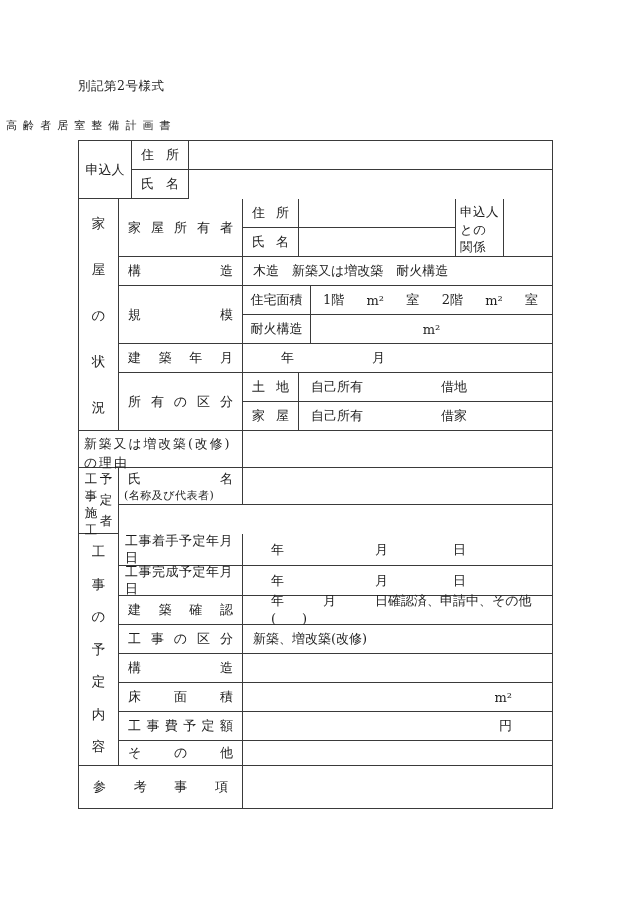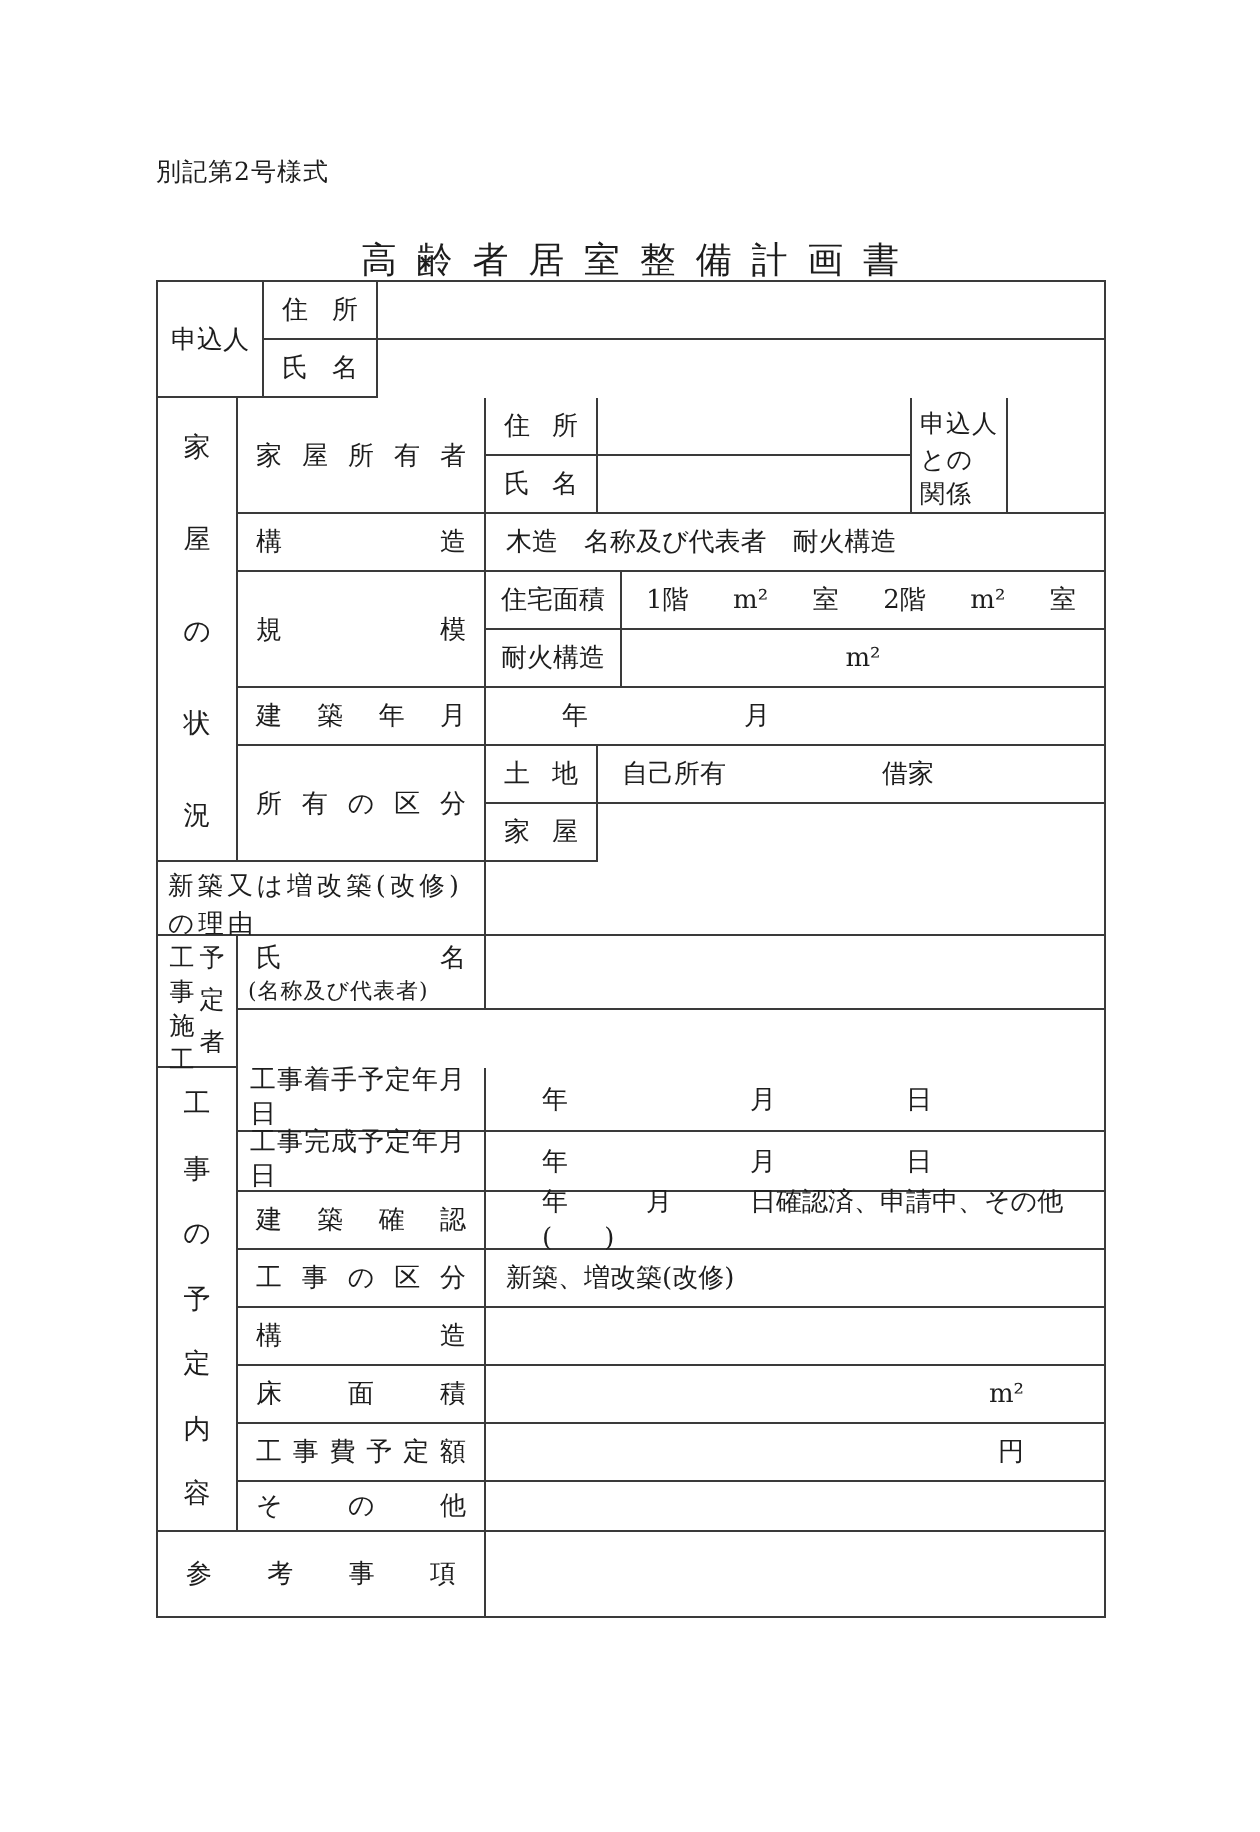--- a/index.html
+++ b/index.html
@@ -5,22 +5,22 @@
   * { margin:0; padding:0; box-sizing:border-box; }
   html,body { background:#fff; }
   body {
     width:630px; height:916px; position:relative;
     font-family:"DejaVu Serif","Liberation Serif",serif;
     color:#1d1d1d; font-size:13px;
   }
   .page { position:relative; width:630px; height:916px; background:#ffffff; overflow:hidden; }
   .form-number { position:absolute; left:78px; top:78px; font-size:12.5px; letter-spacing:0.5px; }
   .form-title {
-    position:absolute; top:118px; left:0; width:100%; text-align:center;
-    font-size:18px; letter-spacing:0.55em; text-indent:0.55em;
+    position:absolute; top:118px; left:0; width:100%; text-align:left;
+    font-size:11px; letter-spacing:0.55em; text-indent:0.55em;
   }
   .tbl { position:absolute; left:78px; top:140px; width:475px; border:1px solid #3a3a3a; background:#fff; }
   .row { display:flex; }
   .col { display:flex; flex-direction:column; }
   .br { border-right:1px solid #3a3a3a; }
   .bb { border-bottom:1px solid #3a3a3a; }
   .c { display:flex; align-items:center; }
   .center { justify-content:center; text-align:left; }
   .h29 { height:29px; }
   .val { padding-left:10px; }
@@ -106,21 +106,21 @@
           </div>
           <div class="br bb relation" style="width:48px">申込人との関係</div>
           <div class="c bb" style="width:48px"></div>
         </div>
 
         <div class="row" style="height:29px">
           <div class="c br bb jlabel" style="width:124px">
               <span>構</span>
               <span>造</span>
             </div>
-          <div class="c bb val" style="flex:1">木造　名称及び代表者　耐火構造</div>
+          <div class="c bb val" style="flex:1">木造　新築又は増改築　耐火構造</div>
         </div>
 
         <div class="row" style="height:58px">
           <div class="c br bb jlabel" style="width:124px">
               <span>規</span>
               <span>模</span>
             </div>
           <div class="col" style="width:68px">
             <div class="c br bb h29 center" style="padding:0 2px">住宅面積</div>
             <div class="c br bb h29 center" style="padding:0 2px">耐火構造</div>
@@ -162,20 +162,21 @@
             <div class="c br bb jlabel h29">
                 <span>土</span>
                 <span>地</span>
               </div>
             <div class="c br bb jlabel h29">
                 <span>家</span>
                 <span>屋</span>
               </div>
           </div>
           <div class="col" style="flex:1">
+            <div class="c bb h29" style="padding-left:12px">自己所有　　　　　　借地</div>
             <div class="c bb h29" style="padding-left:12px">自己所有　　　　　　借家</div>
           </div>
         </div>
 
       </div>
     </div>
 
     <div class="row" style="height:37px">
       <div class="br bb reason-label" style="width:164px">新築又は増改築(改修)の理由</div>
       <div class="c bb val" style="flex:1"></div>

